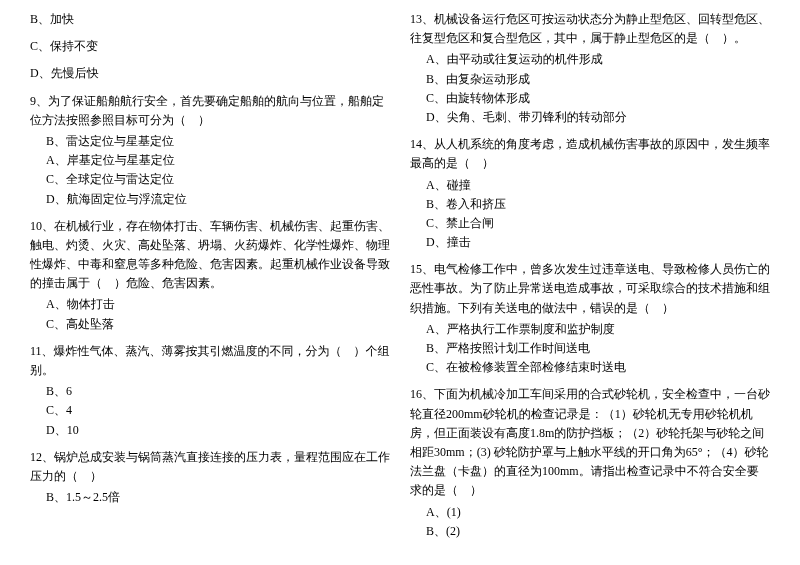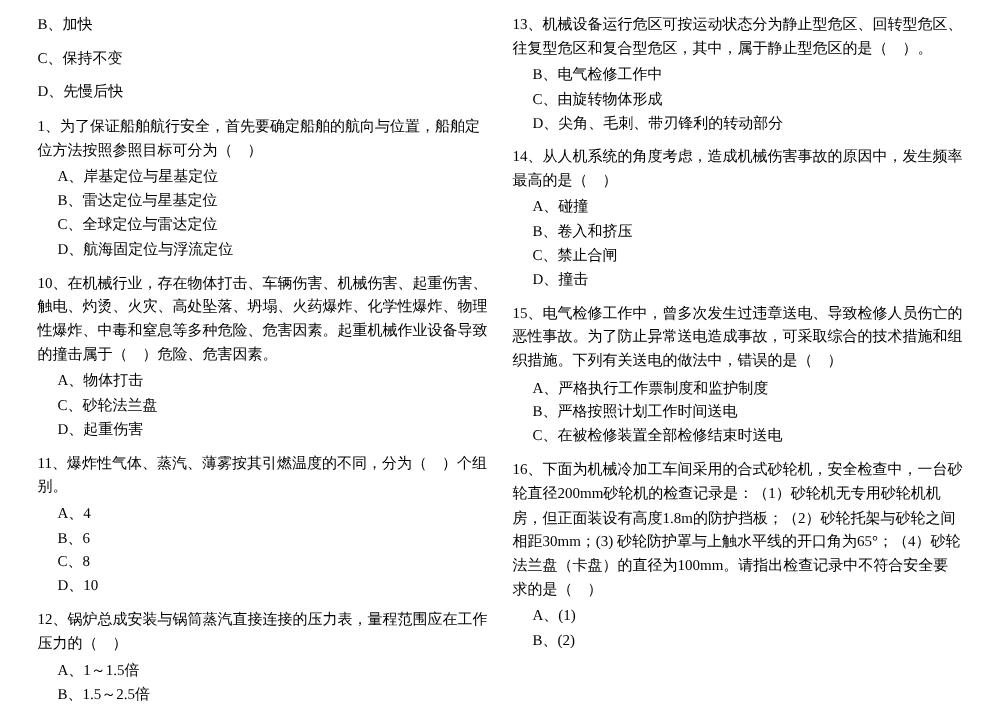--- a/index.html
+++ b/index.html
@@ -44,50 +44,48 @@
   <div class="question">
         <p class="question-text">B、加快</p>
       </div>
       <div class="question">
         <p class="question-text">C、保持不变</p>
       </div>
       <div class="question">
         <p class="question-text">D、先慢后快</p>
       </div>
       <div class="question">
-        <p class="question-text">1、为了保证船舶航行安全，首先要确定船舶的航向与位置，船舶定位方法按照参照目标可分为（　）</p>
+        <p class="question-text">9、为了保证船舶航行安全，首先要确定船舶的航向与位置，船舶定位方法按照参照目标可分为（　）</p>
+        <p class="option">B、雷达定位与星基定位</p>
         <p class="option">A、岸基定位与星基定位</p>
-        <p class="option">B、雷达定位与星基定位</p>
         <p class="option">C、全球定位与雷达定位</p>
         <p class="option">D、航海固定位与浮流定位</p>
       </div>
       <div class="question">
         <p class="question-text">10、在机械行业，存在物体打击、车辆伤害、机械伤害、起重伤害、触电、灼烫、火灾、高处坠落、坍塌、火药爆炸、化学性爆炸、物理性爆炸、中毒和窒息等多种危险、危害因素。起重机械作业设备导致的撞击属于（　）危险、危害因素。</p>
         <p class="option">A、物体打击</p>
-        <p class="option">C、砂轮法兰盘</p>
-        <p class="option">D、起重伤害</p>
+        <p class="option">C、高处坠落</p>
       </div>
       <div class="question">
         <p class="question-text">11、爆炸性气体、蒸汽、薄雾按其引燃温度的不同，分为（　）个组别。</p>
-        <p class="option">A、4</p>
         <p class="option">B、6</p>
-        <p class="option">C、8</p>
+        <p class="option">C、4</p>
         <p class="option">D、10</p>
       </div>
       <div class="question">
         <p class="question-text">12、锅炉总成安装与锅筒蒸汽直接连接的压力表，量程范围应在工作压力的（　）</p>
-        <p class="option">A、1～1.5倍</p>
         <p class="option">B、1.5～2.5倍</p>
       </div>
     </div>
   <div class="column" id="right-col">
 
   <div class="question">
         <p class="question-text">13、机械设备运行危区可按运动状态分为静止型危区、回转型危区、往复型危区和复合型危区，其中，属于静止型危区的是（　）。</p>
-        <p class="option">B、电气检修工作中</p>
+        <p class="option">A、由平动或往复运动的机件形成</p>
+        <p class="option">B、由复杂运动形成</p>
         <p class="option">C、由旋转物体形成</p>
         <p class="option">D、尖角、毛刺、带刃锋利的转动部分</p>
       </div>
       <div class="question">
         <p class="question-text">14、从人机系统的角度考虑，造成机械伤害事故的原因中，发生频率最高的是（　）</p>
         <p class="option">A、碰撞</p>
         <p class="option">B、卷入和挤压</p>
         <p class="option">C、禁止合闸</p>
         <p class="option">D、撞击</p>
       </div>

